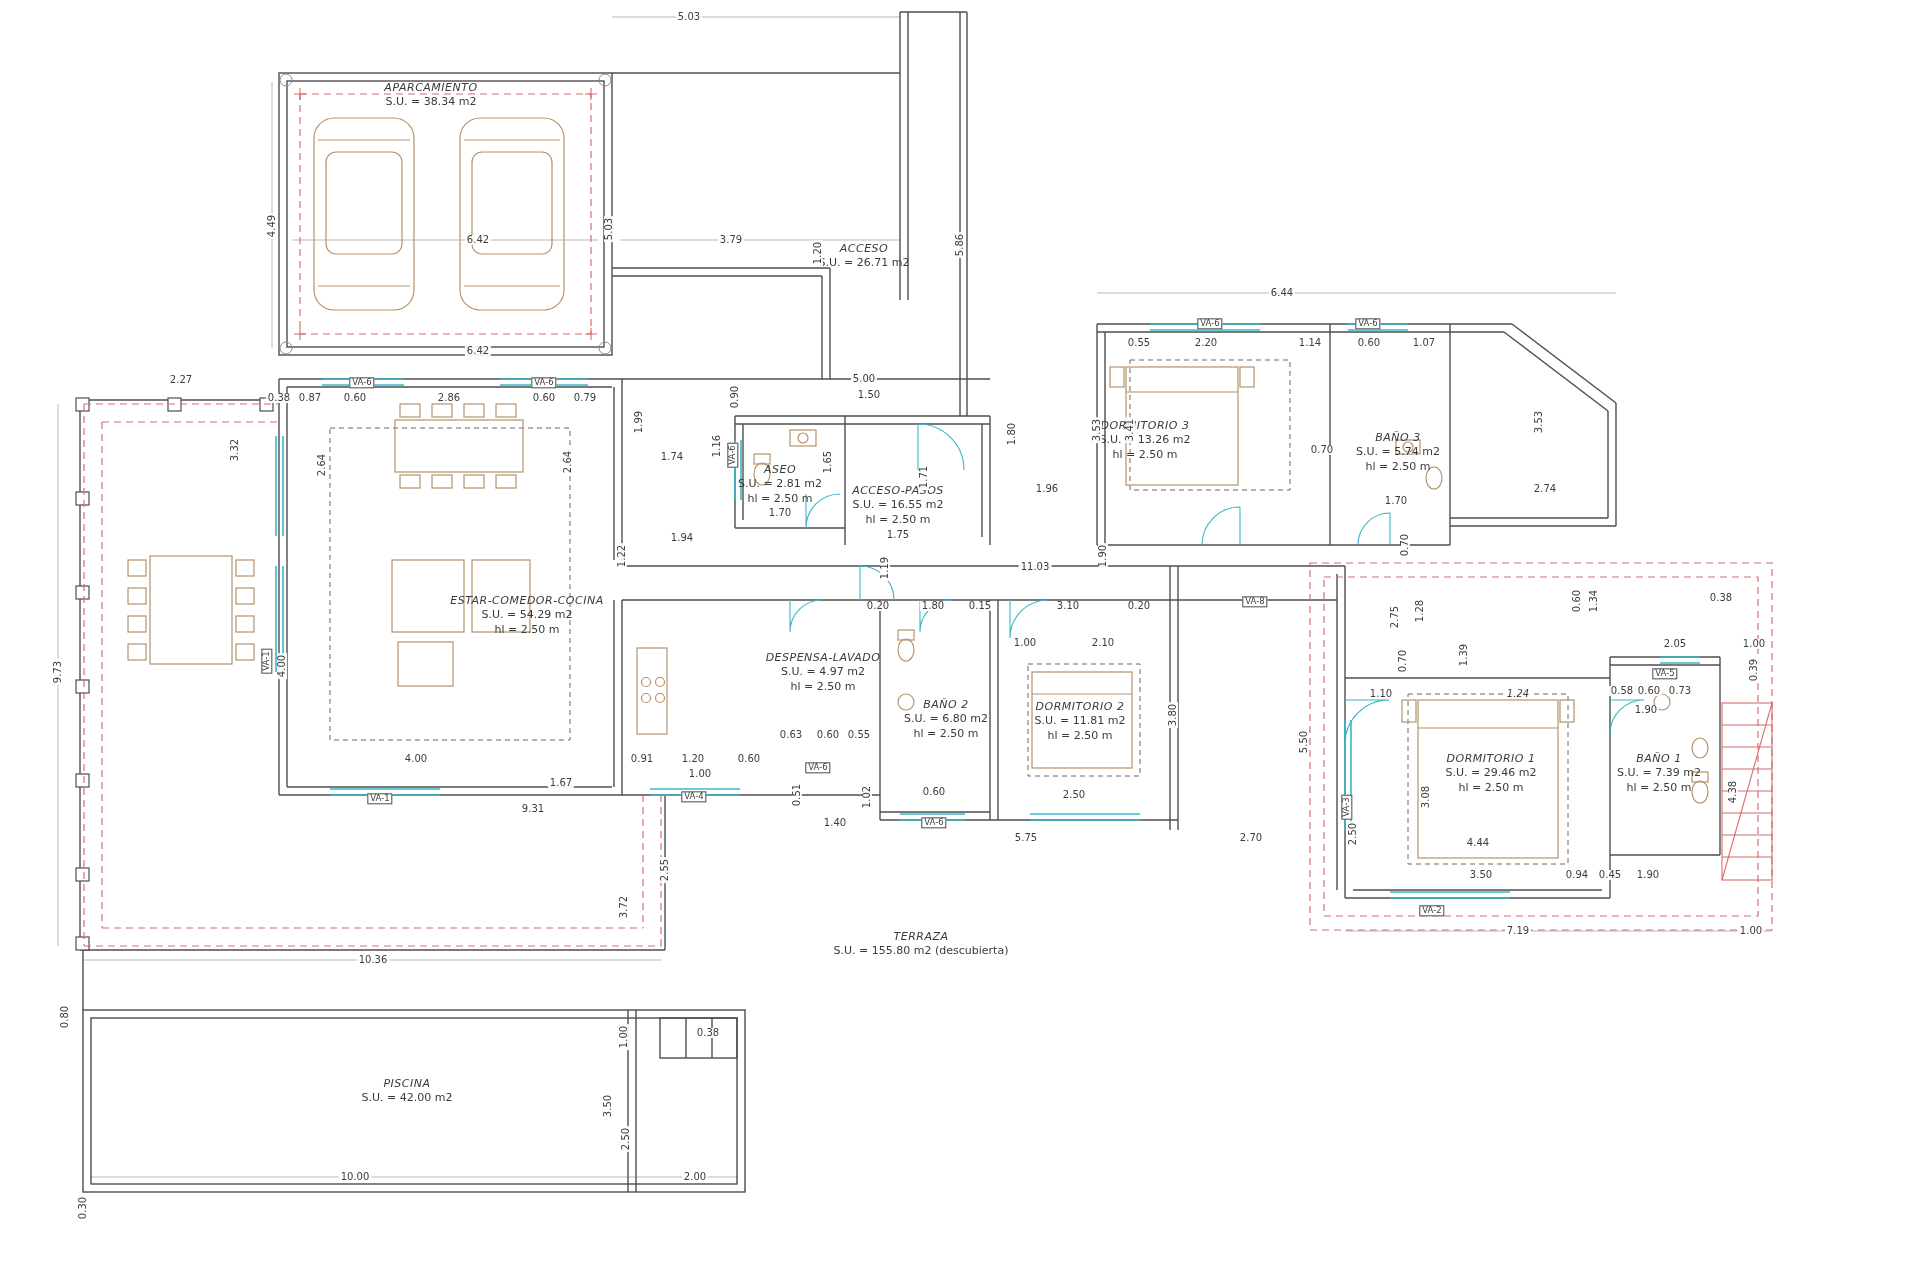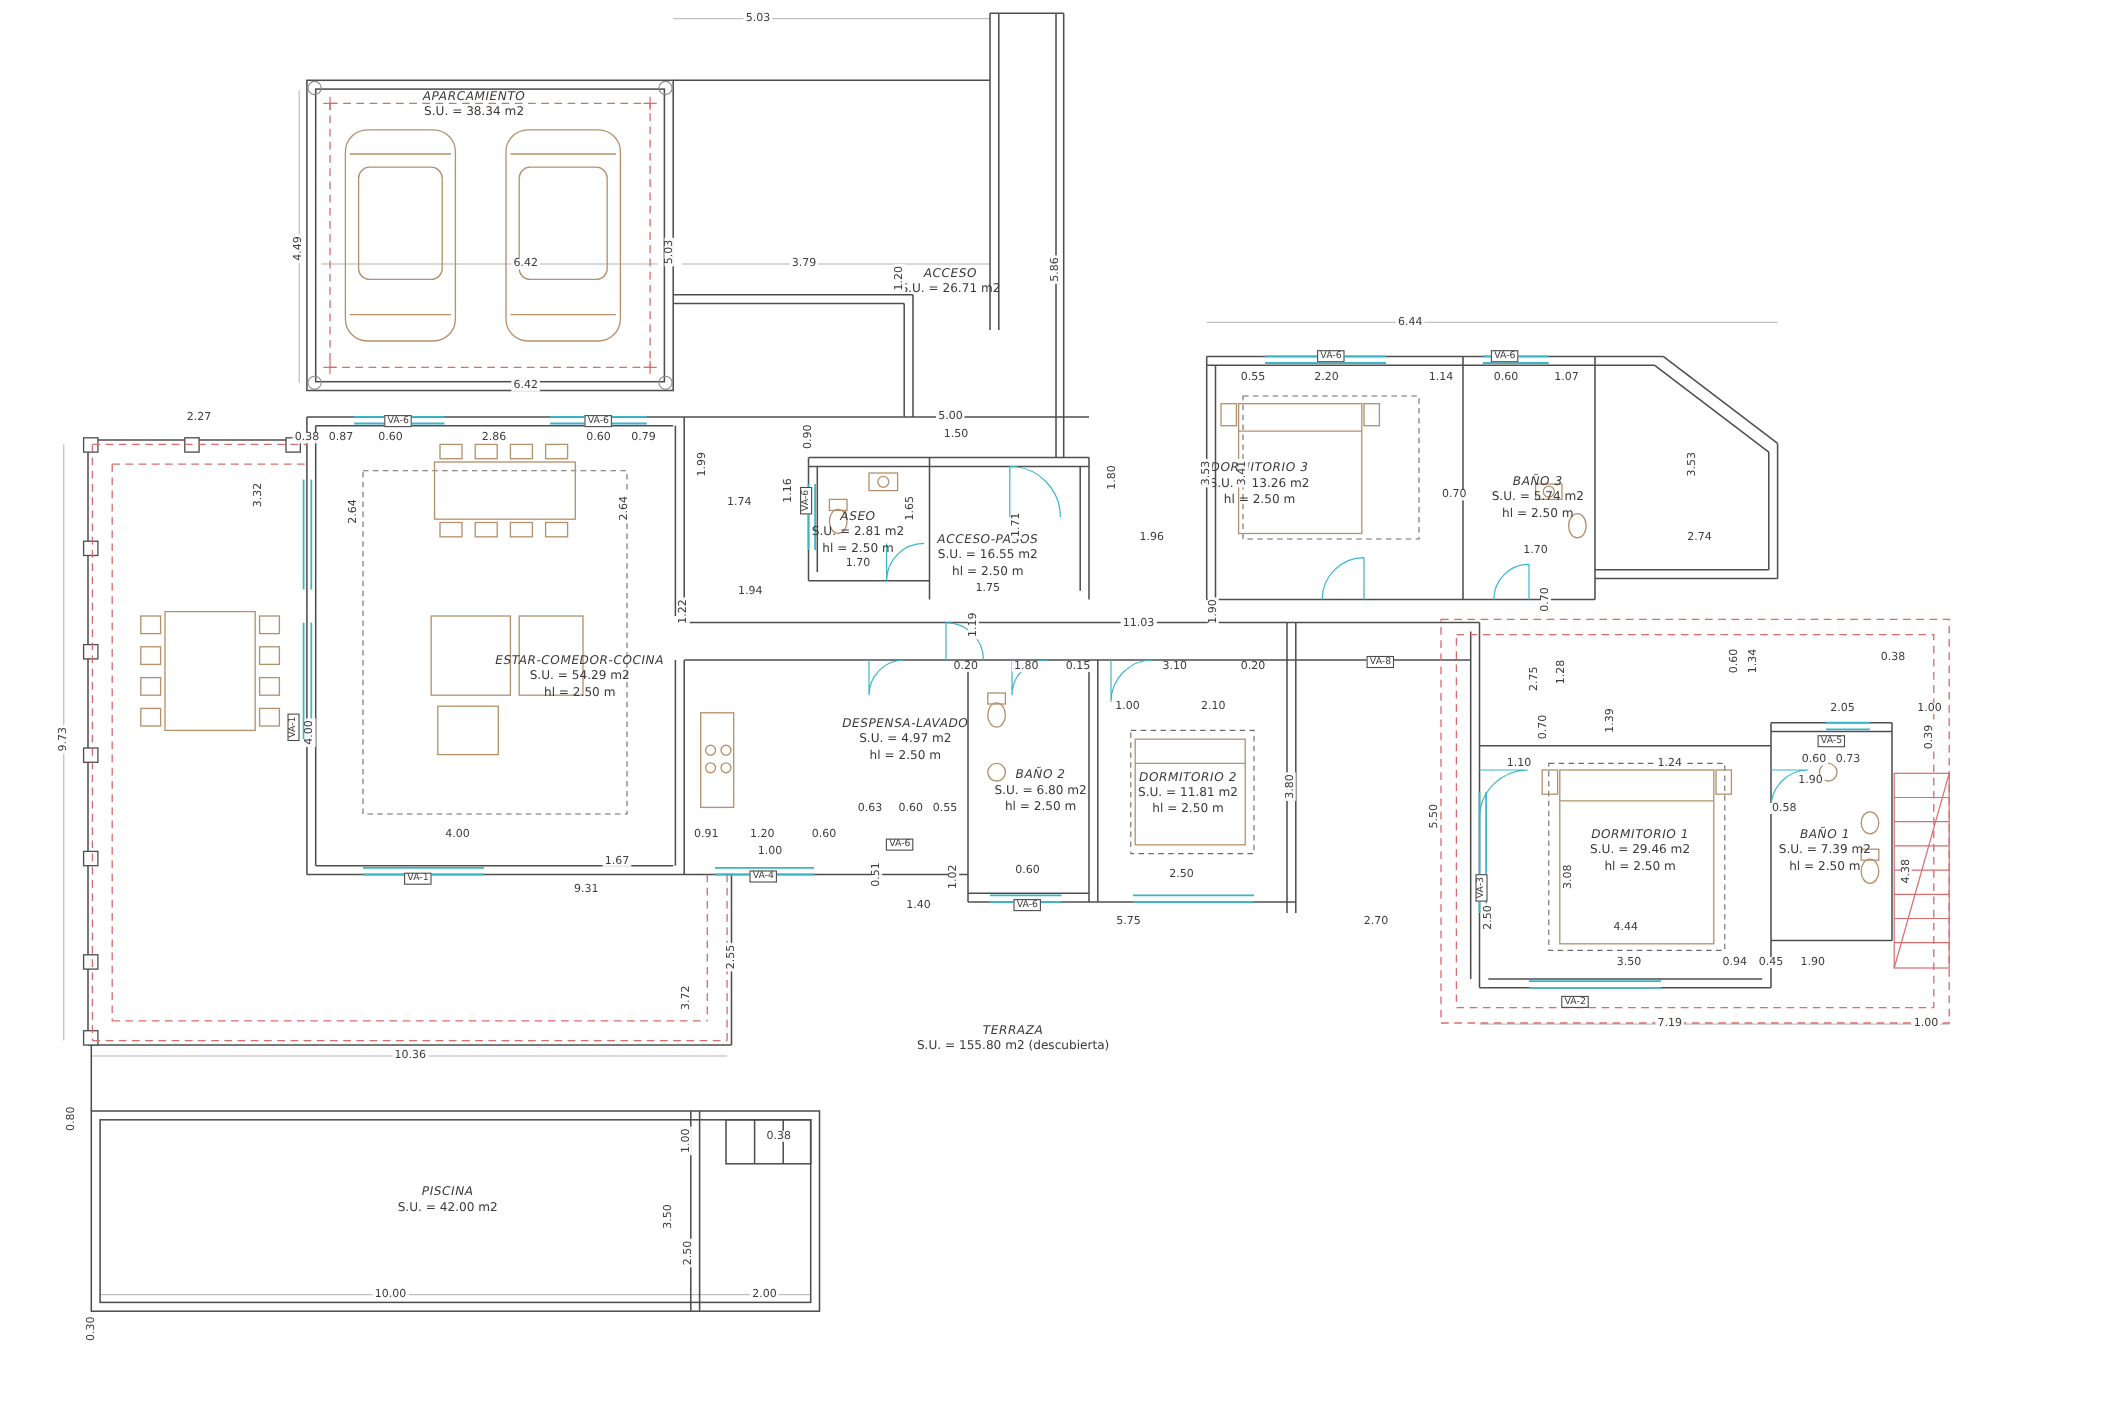--- a/index.html
+++ b/index.html
@@ -429,21 +429,21 @@
       <span class="dim v" style="left: 1173px; top: 715px;">3.80</span>
       <span class="dim v" style="left: 1420px; top: 611px;">1.28</span>
       <span class="dim v" style="left: 1403px; top: 661px;">0.70</span>
       <span class="dim v" style="left: 1464px; top: 655px;">1.39</span>
       <span class="dim v" style="left: 1577px; top: 601px;">0.60</span>
       <span class="dim v" style="left: 1594px; top: 601px;">1.34</span>
       <span class="dim" style="left: 1721px; top: 598px;">0.38</span>
       <span class="dim" style="left: 1675px; top: 644px;">2.05</span>
       <span class="dim" style="left: 1754px; top: 644px;">1.00</span>
       <span class="dim v" style="left: 1754px; top: 670px;">0.39</span>
-      <span class="dim" style="left: 1622px; top: 691px; margin-top: 44px;">0.58</span>
+      <span class="dim" style="left: 1622px; top: 691px;">0.58</span>
       <span class="dim" style="left: 1649px; top: 691px;">0.60</span>
       <span class="dim" style="left: 1680px; top: 691px;">0.73</span>
       <span class="dim" style="left: 1646px; top: 710px;">1.90</span>
       <span class="dim v" style="left: 1733px; top: 792px;">4.38</span>
       <span class="dim v" style="left: 58px; top: 672px;">9.73</span>
       <span class="dim v" style="left: 282px; top: 666px;">4.00</span>
       <span class="dim" style="left: 416px; top: 759px;">4.00</span>
       <span class="dim" style="left: 561px; top: 759px; margin-top: 24px;">1.67</span>
       <span class="dim" style="left: 642px; top: 759px;">0.91</span>
       <span class="dim" style="left: 693px; top: 759px;">1.20</span>
@@ -454,21 +454,21 @@
       <span class="dim" style="left: 828px; top: 735px;">0.60</span>
       <span class="dim" style="left: 859px; top: 735px;">0.55</span>
       <span class="dim v" style="left: 797px; top: 795px;">0.51</span>
       <span class="dim v" style="left: 867px; top: 797px;">1.02</span>
       <span class="dim" style="left: 793px; top: 823px; margin-left: 42px;">1.40</span>
       <span class="dim" style="left: 934px; top: 792px;">0.60</span>
       <span class="dim" style="left: 1026px; top: 838px;">5.75</span>
       <span class="dim" style="left: 1074px; top: 795px;">2.50</span>
       <span class="dim" style="left: 1251px; top: 838px;">2.70</span>
       <span class="dim" style="left: 1381px; top: 694px;">1.10</span>
-      <span class="dim" style="left: 1518px; top: 694px;">1.24</span>
+      <span class="dim" style="left: 1518px; top: 694px; font-style: italic;">1.24</span>
       <span class="dim v" style="left: 1304px; top: 742px;">5.50</span>
       <span class="dim v" style="left: 1353px; top: 834px;">2.50</span>
       <span class="dim v" style="left: 1426px; top: 797px;">3.08</span>
       <span class="dim" style="left: 1478px; top: 843px;">4.44</span>
       <span class="dim" style="left: 1481px; top: 875px;">3.50</span>
       <span class="dim" style="left: 1577px; top: 875px;">0.94</span>
       <span class="dim" style="left: 1610px; top: 875px;">0.45</span>
       <span class="dim" style="left: 1648px; top: 875px;">1.90</span>
       <span class="dim" style="left: 1518px; top: 931px;">7.19</span>
       <span class="dim" style="left: 1751px; top: 931px;">1.00</span>

